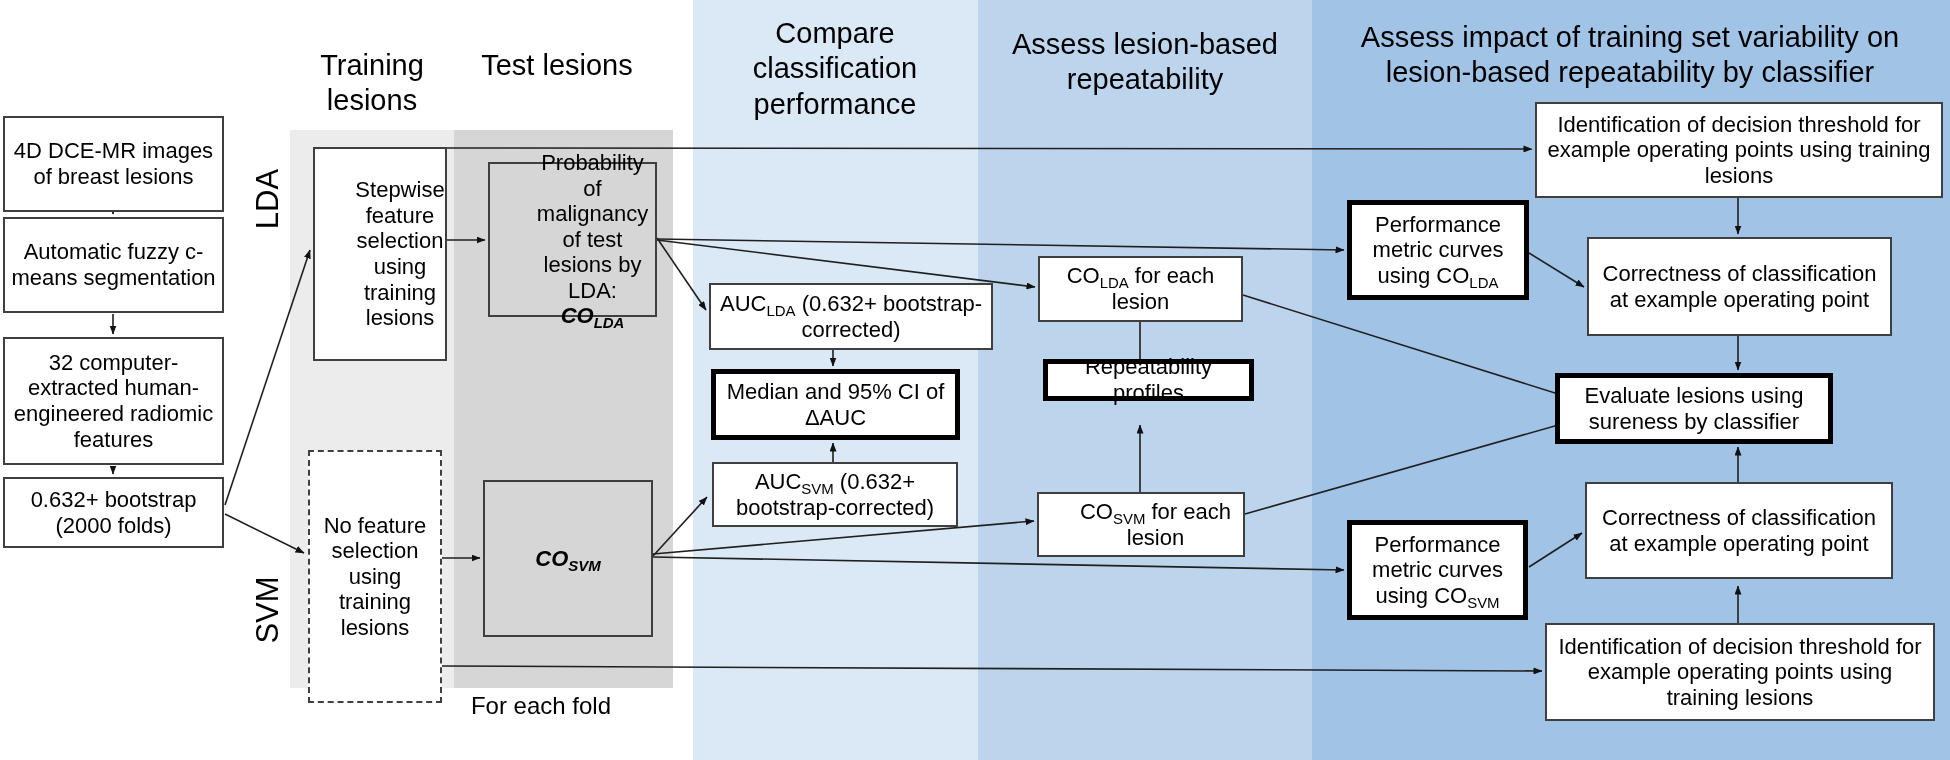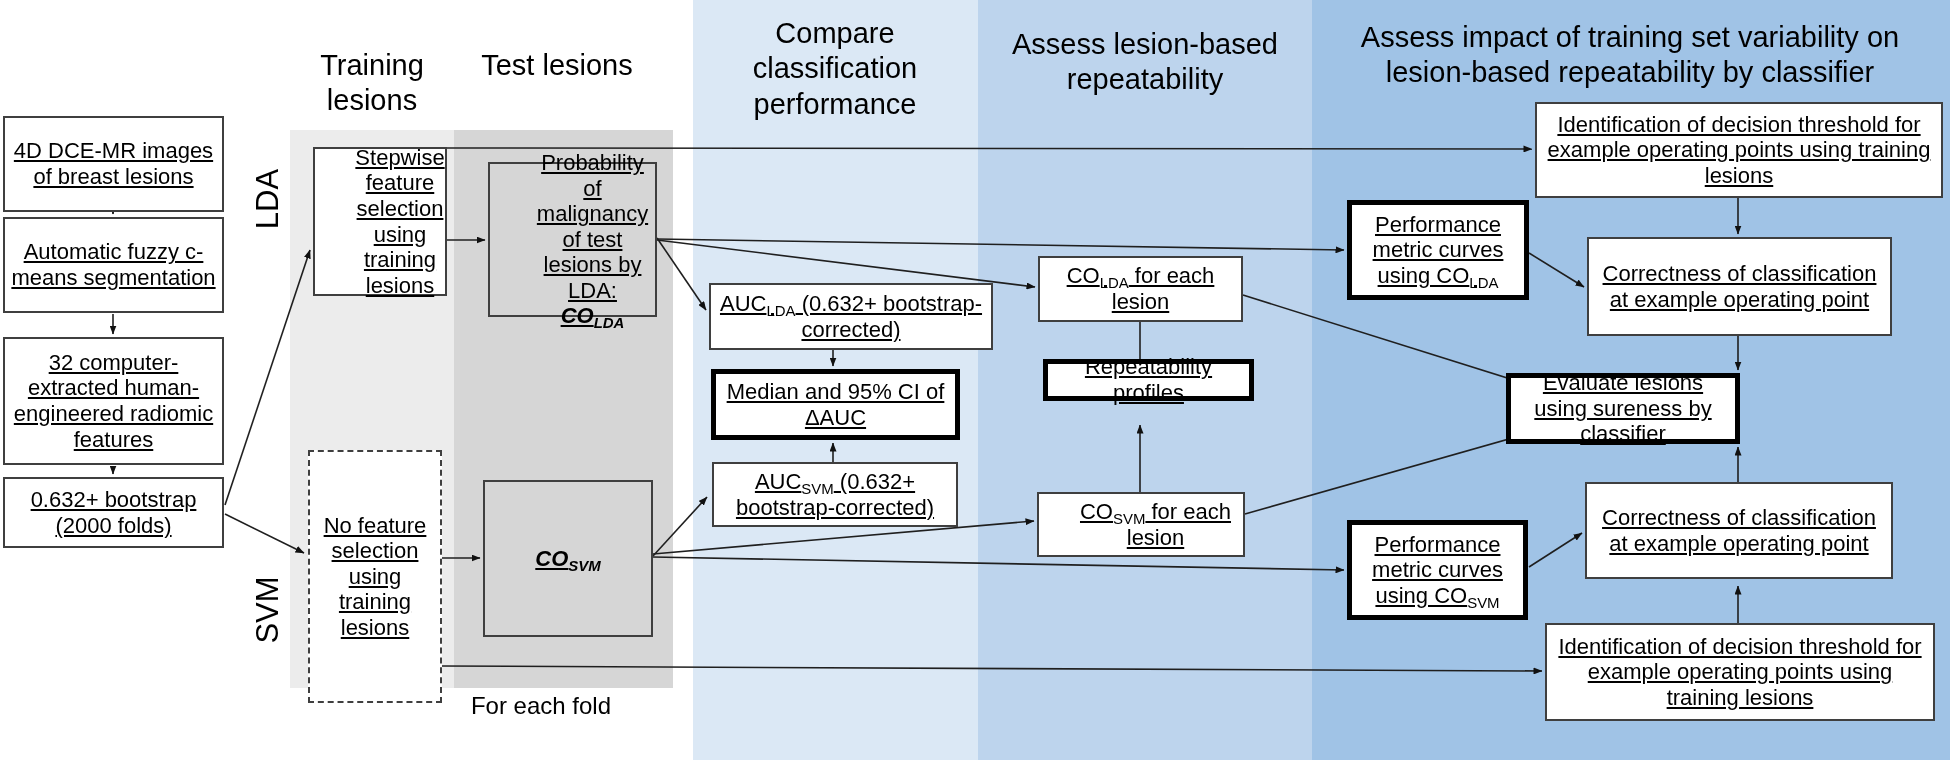--- a/index.html
+++ b/index.html
@@ -16,21 +16,21 @@
   }
   .box{
     position:absolute;display:flex;flex-direction:column;justify-content:center;
     align-items:center;text-align:center;background:#fff;
     border:2px solid #3f3f3f;font-size:22px;line-height:1.16;
     box-sizing:border-box;padding:2px 4px;
   }
   .box.thick{border:5px solid #000;}
   .box.dashed{border:2px dashed #3f3f3f;}
   .box.grayfill{background:#d6d6d6;}
-  .box .txt{display:block;text-decoration:underline;}
+  .box .txt{display:block;}
   sub{font-size:68%;line-height:0;}
   .bi{font-weight:700;font-style:italic;}
   .rot{
     position:absolute;width:100px;height:40px;display:flex;align-items:center;
     justify-content:center;font-size:31px;transform:rotate(-90deg);
   }
   .caption{position:absolute;text-align:right;font-size:24px;}
   svg.arrows{position:absolute;left:0;top:0;z-index:3;pointer-events:none;}
   .band,.grayband{z-index:0;}
   .box,.hdr,.rot,.caption{z-index:4;}
@@ -98,21 +98,21 @@
 <div class="box" style="left:3px;top:217px;width:221px;height:96px;">
   <span class="txt">Automatic fuzzy c-means segmentation</span>
 </div>
 <div class="box" style="left:3px;top:337px;width:221px;height:128px;">
   <span class="txt">32 computer-extracted human-engineered radiomic features</span>
 </div>
 <div class="box" style="left:3px;top:477px;width:221px;height:71px;">
   <span class="txt">0.632+ bootstrap (2000 folds)</span>
 </div>
 
-<div class="box" style="left:313px;top:147px;width:134px;height:149px;padding-left:44px;">
+<div class="box" style="left:313px;top:147px;width:134px;height:214px;padding-left:44px;">
   <span class="txt">Stepwise feature selection using training lesions</span>
 </div>
 <div class="box grayfill" style="left: 488px; top: 162px; width: 169px; height: 155px; background-color: rgb(214, 214, 214); padding-left: 44px;">
   <span class="txt">Probability of malignancy of test lesions by LDA:</span>
   <span class="txt"><span class="bi">CO</span><sub class="bi">LDA</sub></span>
 </div>
 
 <div class="box dashed" style="left:308px;top:450px;width:134px;height:253px;">
   <span class="txt">No feature selection using training lesions</span>
 </div>
@@ -142,21 +142,21 @@
 
 <div class="box" style="left:1535px;top:102px;width:408px;height:96px;">
   <span class="txt">Identification of decision threshold for example operating points using training lesions</span>
 </div>
 <div class="box thick" style="left:1347px;top:200px;width:182px;height:100px;">
   <span class="txt"><span>Performance metric curves using CO</span><sub>LDA</sub></span>
 </div>
 <div class="box" style="left:1587px;top:237px;width:305px;height:99px;">
   <span class="txt">Correctness of classification at example operating point</span>
 </div>
-<div class="box thick" style="left:1506px;top:373px;width:234px;height:71px;">
+<div class="box thick" style="left:1555px;top:373px;width:278px;height:71px;">
   <span class="txt">Evaluate lesions using sureness by classifier</span>
 </div>
 <div class="box" style="left:1585px;top:482px;width:308px;height:97px;">
   <span class="txt">Correctness of classification at example operating point</span>
 </div>
 <div class="box thick" style="left:1347px;top:520px;width:181px;height:100px;">
   <span class="txt"><span>Performance metric curves using CO</span><sub>SVM</sub></span>
 </div>
 <div class="box" style="left:1545px;top:623px;width:390px;height:98px;">
   <span class="txt">Identification of decision threshold for example operating points using training lesions</span>

